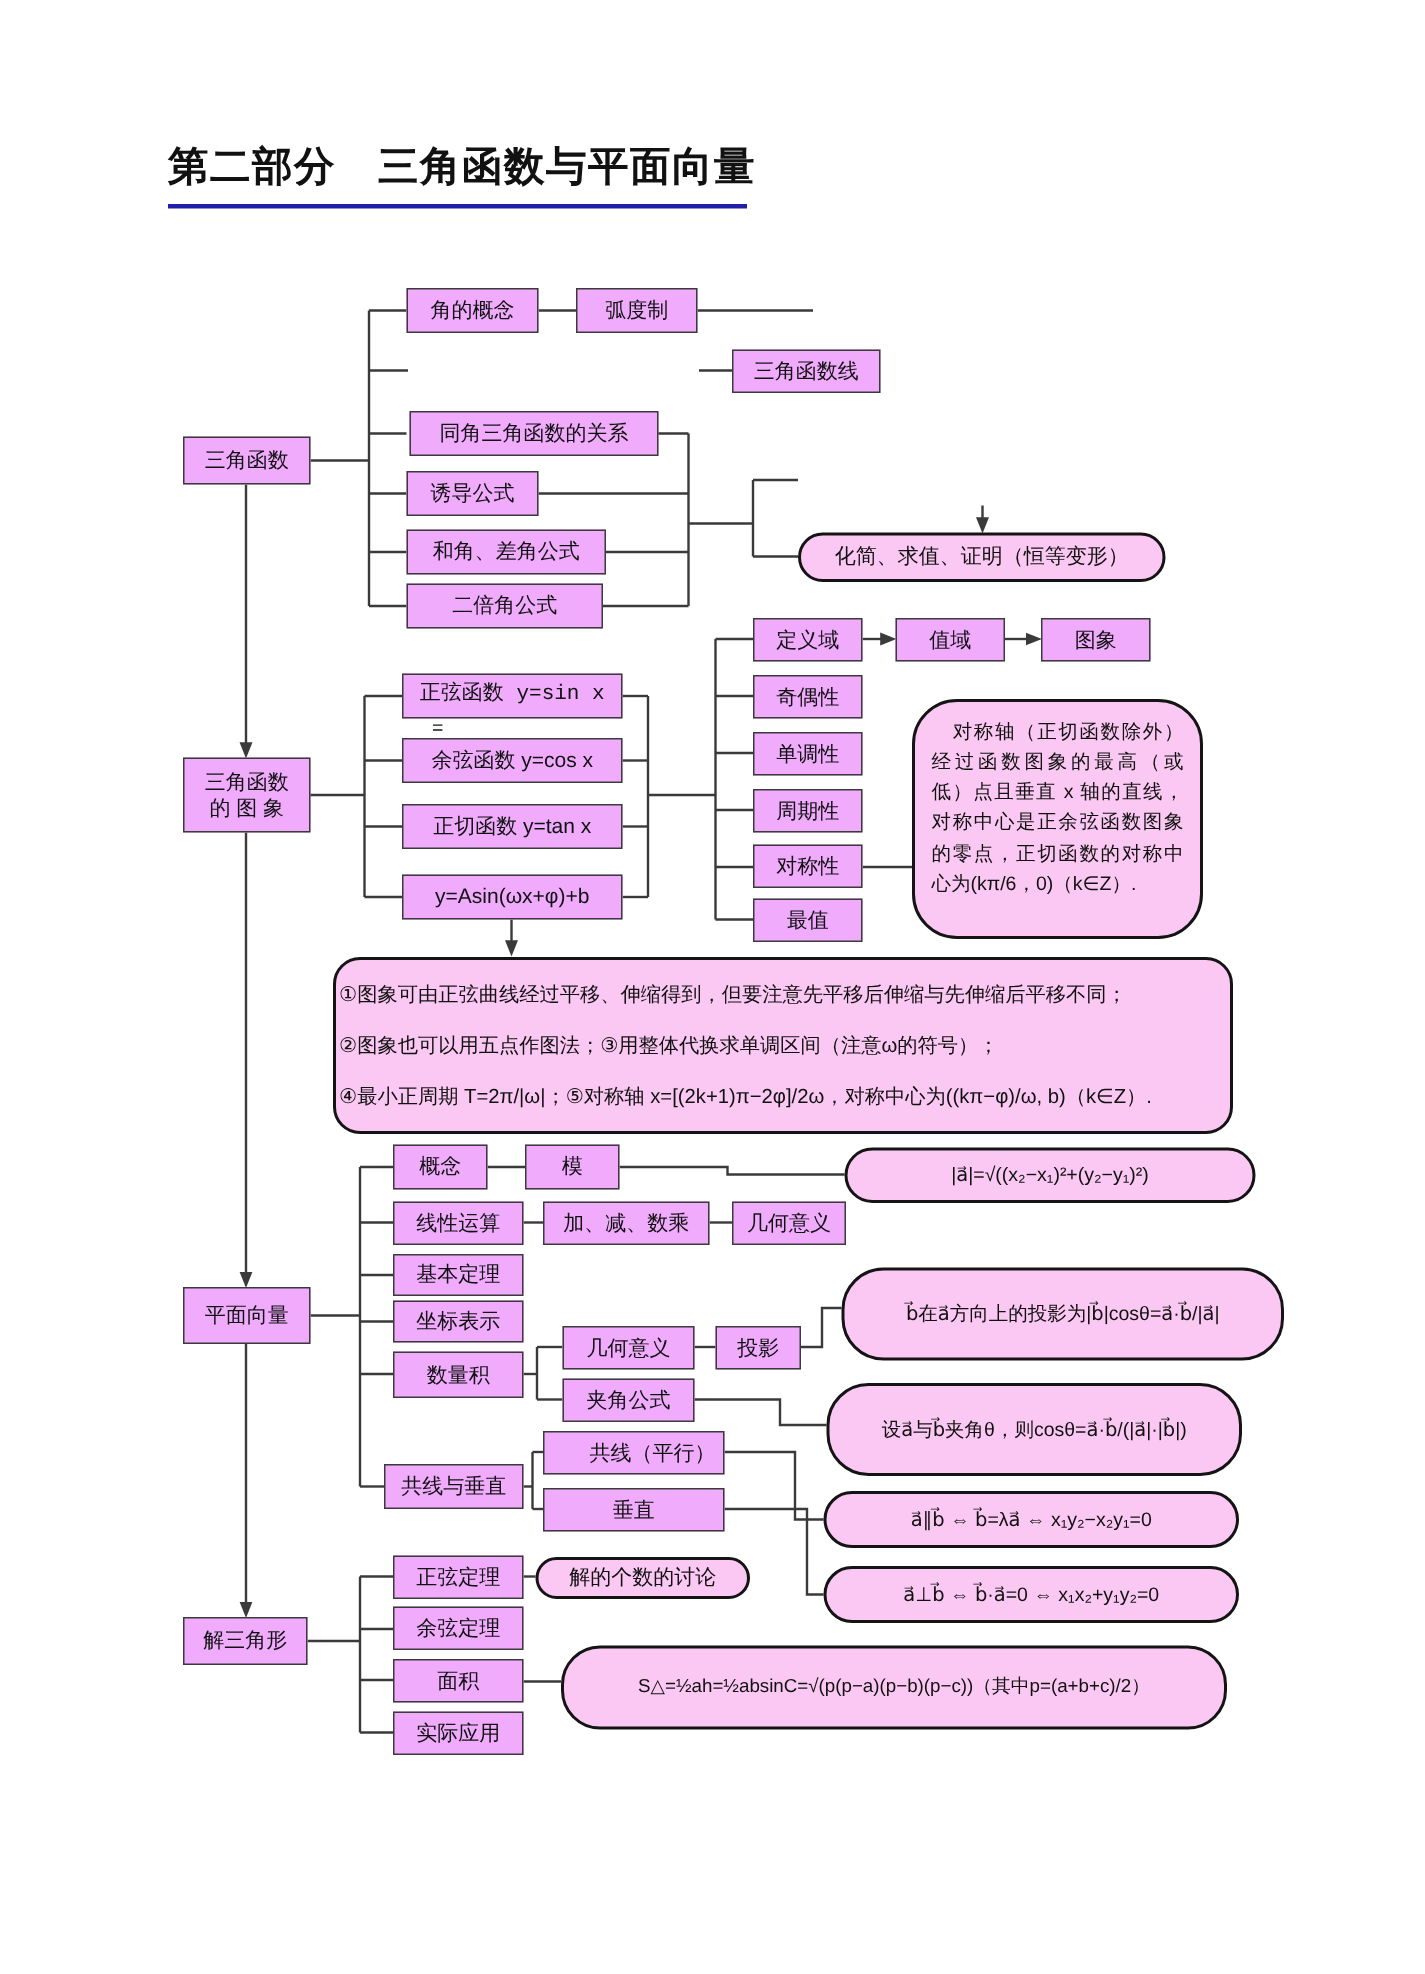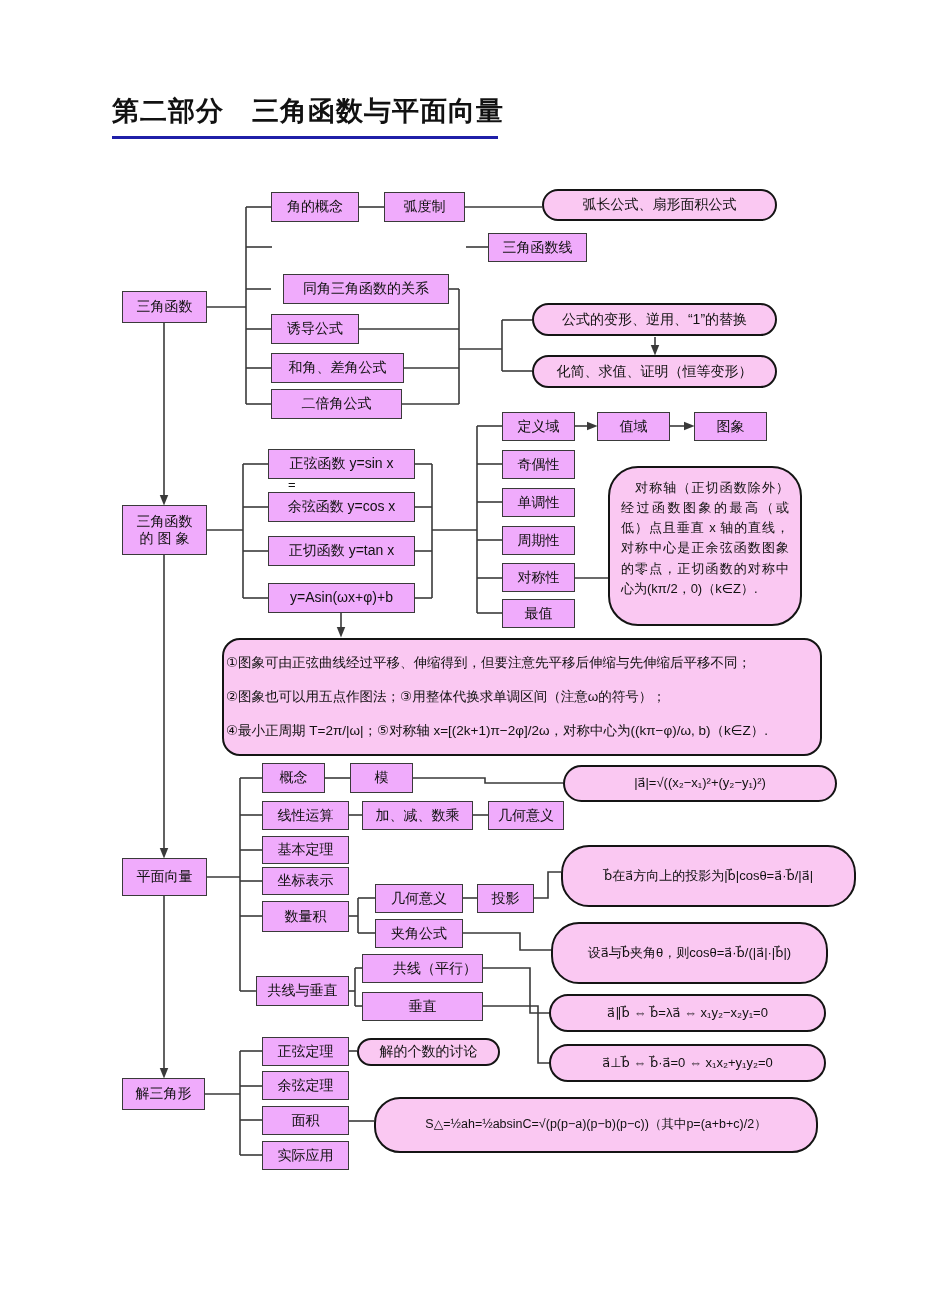--- a/index.html
+++ b/index.html
@@ -119,47 +119,45 @@
       <polyline points="349,1051 357,1051"></polyline>
       <polyline points="349,1121 374,1121"></polyline>
     </g>
   </svg>
 
   <div class="title">第二部分　三角函数与平面向量</div>
 
   <div class="box" style="left:122px;top:291px;width:85px;height:32px;">三角函数</div>
   <div class="box" style="left:271px;top:192px;width:88px;height:30px;">角的概念</div>
   <div class="box" style="left:384px;top:192px;width:81px;height:30px;">弧度制</div>
-  <div class="pill" style="left:542px;top:189px;width:235px;height:32px;">弧长公式、扇形面积公式</div>
   <div class="box" style="left:488px;top:233px;width:99px;height:29px;">三角函数线</div>
-  <div class="box" style="left:283px;top:274px;width:166px;height:30px;text-align:center;">同角三角函数的关系</div>
+  <div class="box" style="left:273px;top:274px;width:166px;height:30px;text-align:center;">同角三角函数的关系</div>
   <div class="box" style="left:271px;top:314px;width:88px;height:30px;">诱导公式</div>
   <div class="box" style="left:271px;top:353px;width:133px;height:30px;">和角、差角公式</div>
   <div class="box" style="left:271px;top:389px;width:131px;height:30px;">二倍角公式</div>
-  <div class="pill" style="left:532px;top:303px;width:245px;height:33px;">公式的变形、逆用、“1”的替换</div>
   <div class="pill" style="left:532px;top:355px;width:245px;height:33px;font-family:Liberation Serif, serif;">化简、求值、证明（恒等变形）</div>
 
   <div class="box two-line" style="left:122px;top:505px;width:85px;height:50px;">
     <span>三角函数</span>
     <span>的 图 象</span>
   </div>
-  <div class="box" style="left:268px;top:449px;width:147px;height:30px;">正弦函数 y=sin x</div>
+  <div class="box" style="left:268px;top:449px;width:147px;height:30px;font-family:Liberation Mono, monospace;">正弦函数 y=sin x</div>
   <div class="eq-artifact" style="left:288px;top:477px;">=</div>
   <div class="box" style="left:268px;top:492px;width:147px;height:30px;">余弦函数 y=cos x</div>
   <div class="box" style="left:268px;top:536px;width:147px;height:30px;">正切函数 y=tan x</div>
   <div class="box" style="left:268px;top:583px;width:147px;height:30px;">y=Asin(ωx+φ)+b</div>
   <div class="box" style="left:502px;top:412px;width:73px;height:29px;">定义域</div>
   <div class="box" style="left:597px;top:412px;width:73px;height:29px;">值域</div>
   <div class="box" style="left:694px;top:412px;width:73px;height:29px;">图象</div>
   <div class="box" style="left:502px;top:450px;width:73px;height:29px;">奇偶性</div>
   <div class="box" style="left:502px;top:488px;width:73px;height:29px;">单调性</div>
   <div class="box" style="left:502px;top:526px;width:73px;height:29px;">周期性</div>
   <div class="box" style="left:502px;top:563px;width:73px;height:29px;">对称性</div>
   <div class="box" style="left:502px;top:599px;width:73px;height:29px;">最值</div>
-  <div class="rbox note-par" style="left:608px;top:466px;width:194px;height:160px;border-radius:30px;">　对称轴（正切函数除外）经过函数图象的最高（或低）点且垂直 x 轴的直线，对称中心是正余弦函数图象的零点，正切函数的对称中心为(kπ/2，0)（k∈Z）.</div>
+  <div class="rbox note-par" style="left:608px;top:466px;width:194px;height:160px;border-radius:30px;">　对称轴（正切函数除外）经过函数图象的最高（或低）点且垂直 x 轴的直线，对称中心是正余弦函数图象的零点，正切函数的对称中心为(kπ/6，0)（k∈Z）.</div>
   <div class="rbox notes" style="left:222px;top:638px;width:600px;height:118px;border-radius:18px;">
     <span>①图象可由正弦曲线经过平移、伸缩得到，但要注意先平移后伸缩与先伸缩后平移不同；</span>
     <span>②图象也可以用五点作图法；③用整体代换求单调区间（注意ω的符号）；</span>
     <span>④最小正周期 T=2π/|ω|；⑤对称轴 x=[(2k+1)π−2φ]/2ω，对称中心为((kπ−φ)/ω, b)（k∈Z）.</span>
   </div>
 
   <div class="box" style="left:122px;top:858px;width:85px;height:38px;">平面向量</div>
   <div class="box" style="left:262px;top:763px;width:63px;height:30px;">概念</div>
   <div class="box" style="left:350px;top:763px;width:63px;height:30px;">模</div>
   <div class="pill small" style="left:563px;top:765px;width:274px;height:37px;">|a⃗|=√((x₂−x₁)²+(y₂−y₁)²)</div>

